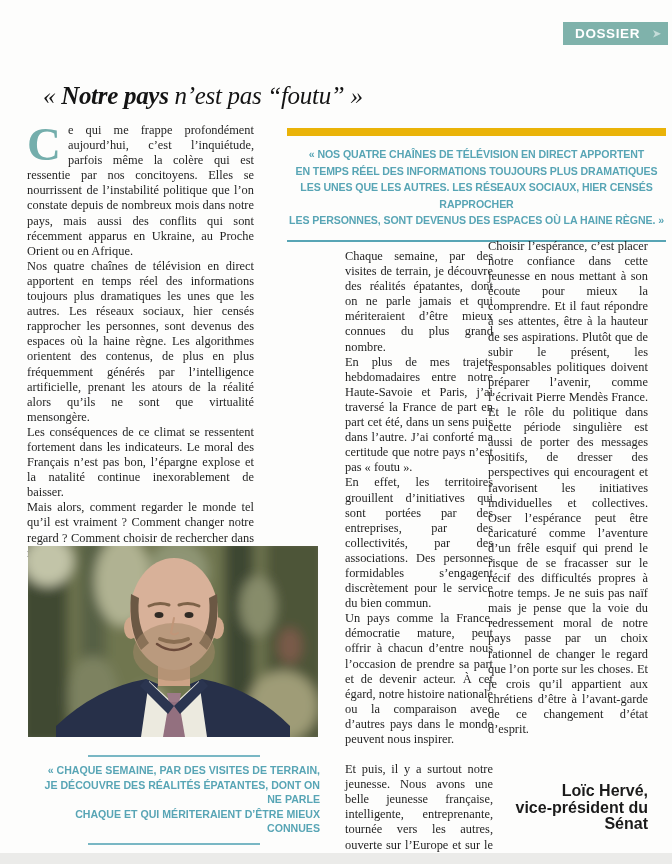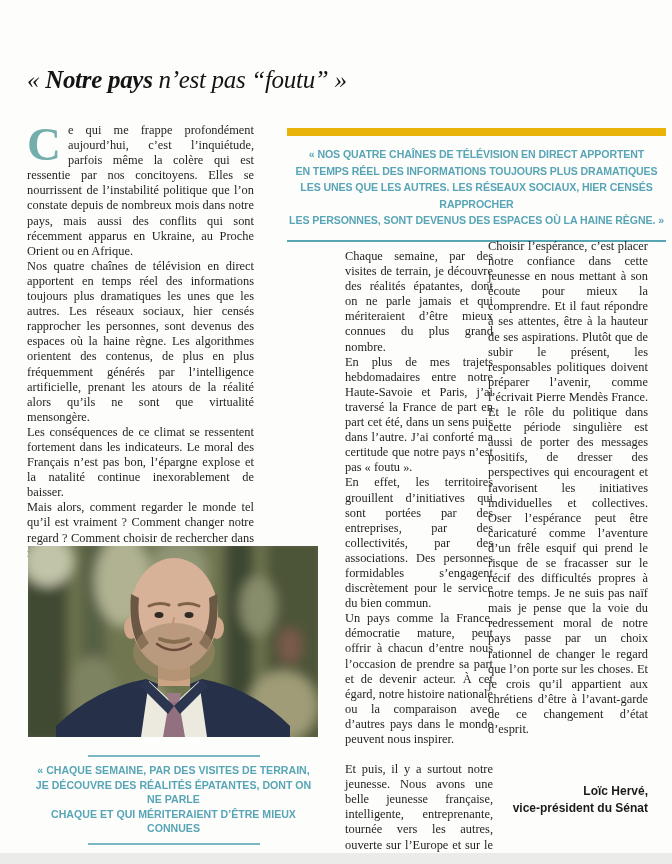--- a/index.html
+++ b/index.html
@@ -25,21 +25,21 @@
   .badge .arrow{
     position:absolute;right:7px;top:0;
     color:rgba(255,255,255,.55);
     font-size:10px;letter-spacing:0;
   }
   
   .title{
     position:absolute;left:27px;top:66px;width:620px;
     font-style:italic;font-weight:normal;
     font-size:25px;letter-spacing:-0.3px;
-    color:#141414;margin:0;white-space:nowrap;
+    color:#141414;margin:16px;white-space:nowrap;
   }
   .title .b{font-weight:bold;}
   
   .pullquote{
     position:absolute;left:287px;top:128px;width:379px;
     border-top:8px solid #eab308;border-bottom:2px solid #58a5b5;
     padding:10px 0 11px 0;
     color:#58a5b5;text-align:center;
     font-family:"Liberation Sans", sans-serif;
     font-weight:bold;font-size:10.6px;line-height:16.6px;
@@ -67,39 +67,43 @@
   .photo{position:absolute;left:28px;top:546px;width:290px;height:191px;}
   .photo svg{display:block;}
   
   .caption{
     position:absolute;left:27px;top:755px;width:293px;
     color:#58a5b5;text-align:center;
     font-family:"Liberation Sans", sans-serif;
     font-weight:bold;font-size:10.6px;line-height:14.6px;
   }
   .caption .rule{width:172px;margin:0 auto;border-top:2px solid rgba(88,165,181,.8);}
-  .caption .cap-lines{padding:6px 0 7px 0;}
+  .caption .cap-lines{padding:6px 0 7px 0;text-align:right;}
   
   .signature{
     text-align:right;
     font-family:"Liberation Sans", sans-serif;
-    font-weight:bold;font-size:12px;line-height:16.5px;
+    font-weight:bold;font-size:16px;line-height:16.5px;
     color:#1b1b1b;margin-top:46px;
     hyphens:none;-webkit-hyphens:none;
   }
   .bottom-strip{
     position:absolute;left:0;right:0;bottom:0;height:11px;
     background:#ebebe9;
   }
 </style>
 </head>
 <body>
 
 <div class="page">
 
+  <div class="badge">
+    <span>DOSSIER</span>
+    <span class="arrow">➤</span>
+  </div>
 
   <h1 class="title"><span>« </span><span class="b">Notre pays</span><span> n’est pas “foutu” »</span></h1>
 
   <div class="pullquote">
     <div>« NOS QUATRE CHAÎNES DE TÉLÉVISION EN DIRECT APPORTENT</div>
     <div>EN TEMPS RÉEL DES INFORMATIONS TOUJOURS PLUS DRAMATIQUES</div>
     <div>LES UNES QUE LES AUTRES. LES RÉSEAUX SOCIAUX, HIER CENSÉS RAPPROCHER</div>
     <div>LES PERSONNES, SONT DEVENUS DES ESPACES OÙ LA HAINE RÈGNE. »</div>
   </div>
 

